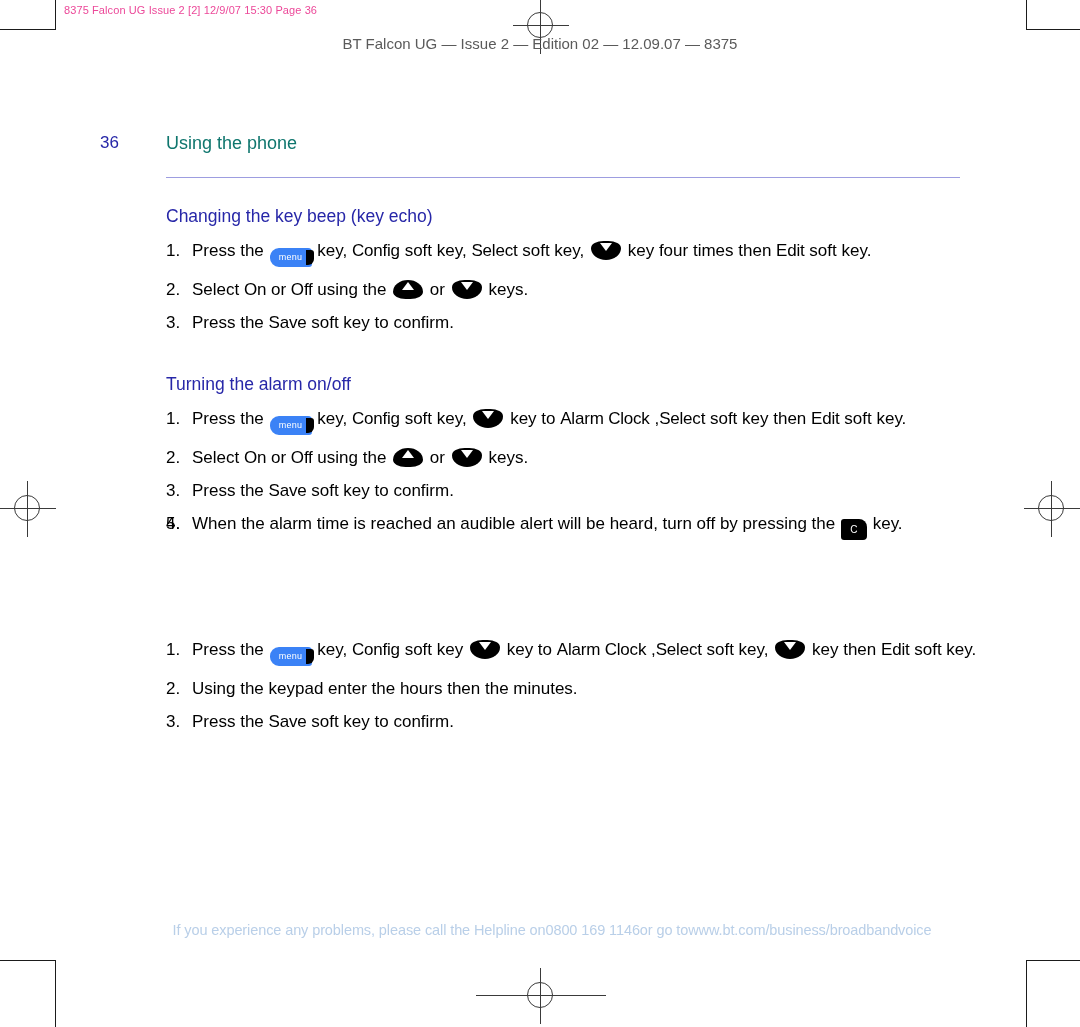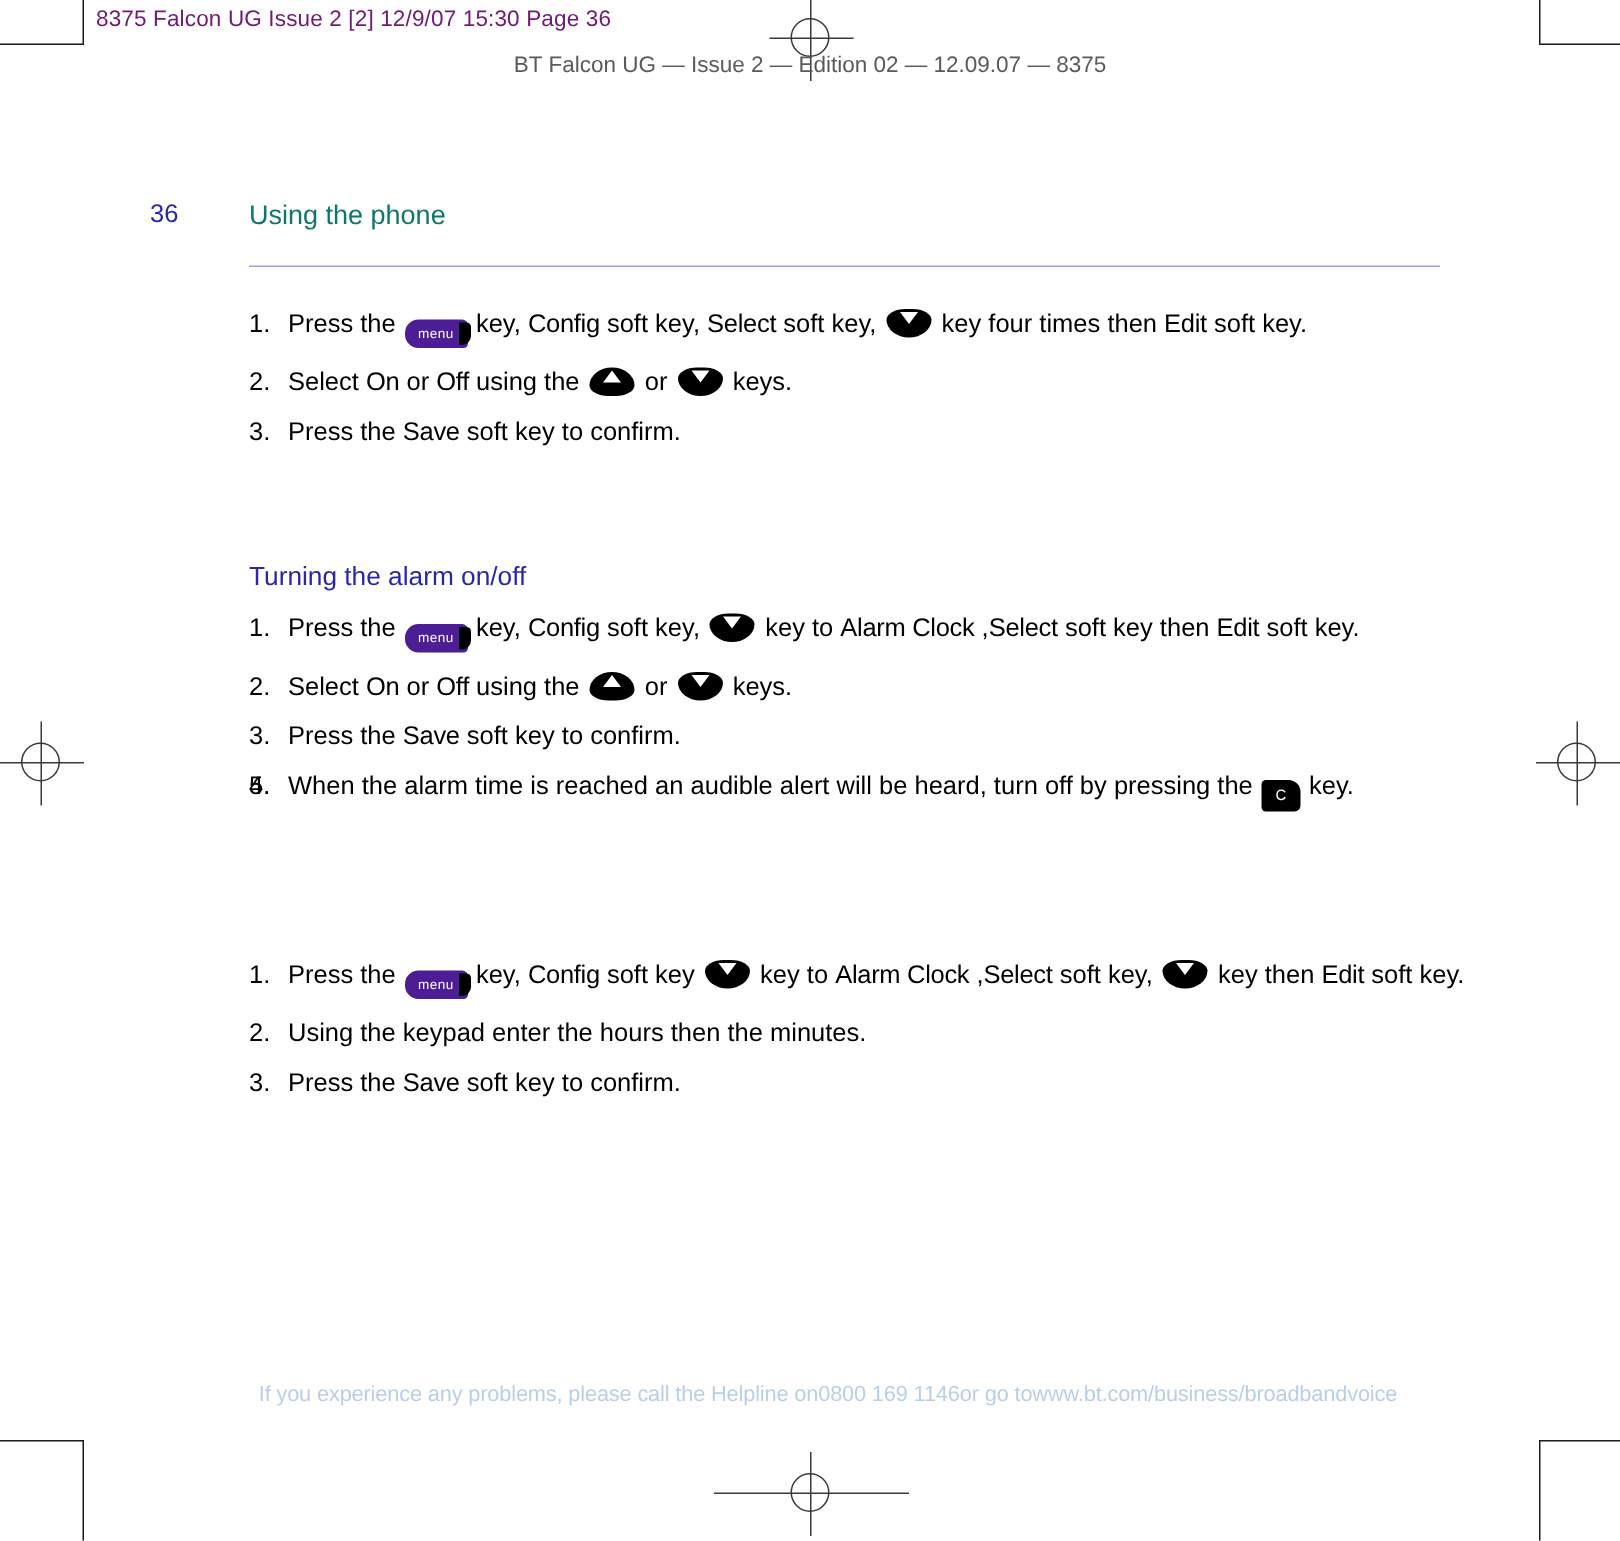--- a/index.html
+++ b/index.html
@@ -54,22 +54,22 @@
   .reg-right  { left: 1024px; top: 481px; }
   .reg-top    { left: 513px;  top: -2px;  }
   .reg-bottom { left: 513px;  top: 968px; }
   .reg-bottom .hline { width: 130px; left: -37px; }
 
   
   .slug-left {
     position: absolute;
     left: 64px;
     top: 4px;
-    font-size: 15px;
-    color: #701a75;
+    font-size: 11px;
+    color: #ec4899;
     white-space: nowrap;
     letter-spacing: 0.1px;
   }
   .slug-center {
     position: absolute;
     left: 0;
     right: 0;
     top: 20px;
     text-align: center;
     font-size: 15px;
@@ -150,21 +150,21 @@
   .keyicon {
     display: inline-block;
     vertical-align: -4px;
     position: relative;
   }
 
   
   .key-menu {
     width: 42px;
     height: 19px;
-    background: #4c1d95;
+    background: #3b82f6;
     border-radius: 9px 4px 3px 9px;
     color: #fff;
     font-size: 9px;
     line-height: 19px;
     text-align: center;
     letter-spacing: 0.3px;
     margin: 0 1px;
   }
   .key-menu::after {
     content: "";
@@ -270,20 +270,21 @@
 <div class="slug-center">BT Falcon UG — Issue 2 — Edition 02 — 12.09.07 — 8375</div>
 
 <div class="page">
 
   <div class="pagenum">36</div>
   <div class="running-head">Using the phone</div>
   <div class="head-rule"></div>
 
   <div class="section" id="sections-host" style="position: absolute; left: 166px; top: 206px;">
       <div class="section" style="position: absolute; left: 0px; top: 0px; width: 810px;">
+        <h2 class="section-title">Changing the key beep (key echo)</h2>
         <ol class="steps">
           <li><span class="num">1.</span><span>Press the</span> <span class="keyicon key-menu"><span>menu</span></span> <span>key,</span> <span class="term">Config</span> <span>soft key,</span> <span class="term">Select</span> <span>soft key,</span> <span class="keyicon key-nav down"><span class="tri"></span></span> <span>key four times then</span> <span class="term">Edit</span> <span>soft key.</span> </li>
           <li><span class="num">2.</span><span>Select</span> <span class="term">On</span> <span>or</span> <span class="term">Off</span> <span>using the</span> <span class="keyicon key-nav up"><span class="tri"></span></span> <span>or</span> <span class="keyicon key-nav down"><span class="tri"></span></span> <span>keys.</span> </li>
           <li><span class="num">3.</span><span>Press the</span> <span class="term">Save</span> <span>soft key to confirm.</span> </li>
         </ol>
       </div>
       <div class="section" style="position: absolute; left: 0px; top: 168px; width: 810px;">
         <h2 class="section-title">Turning the alarm on/off</h2>
         <ol class="steps">
           <li><span class="num">1.</span><span>Press the</span> <span class="keyicon key-menu"><span>menu</span></span> <span>key,</span> <span class="term">Config</span> <span>soft key,</span> <span class="keyicon key-nav down"><span class="tri"></span></span> <span>key to</span> <span class="term">Alarm Clock</span> <span>,</span><span class="term">Select</span> <span>soft key then</span> <span class="term">Edit</span> <span>soft key.</span> </li>

